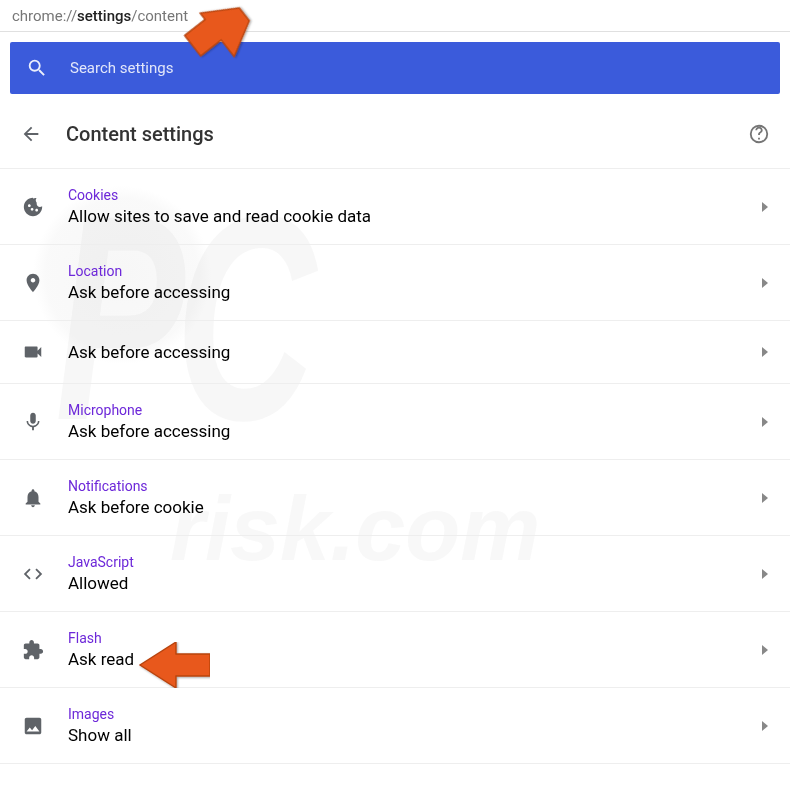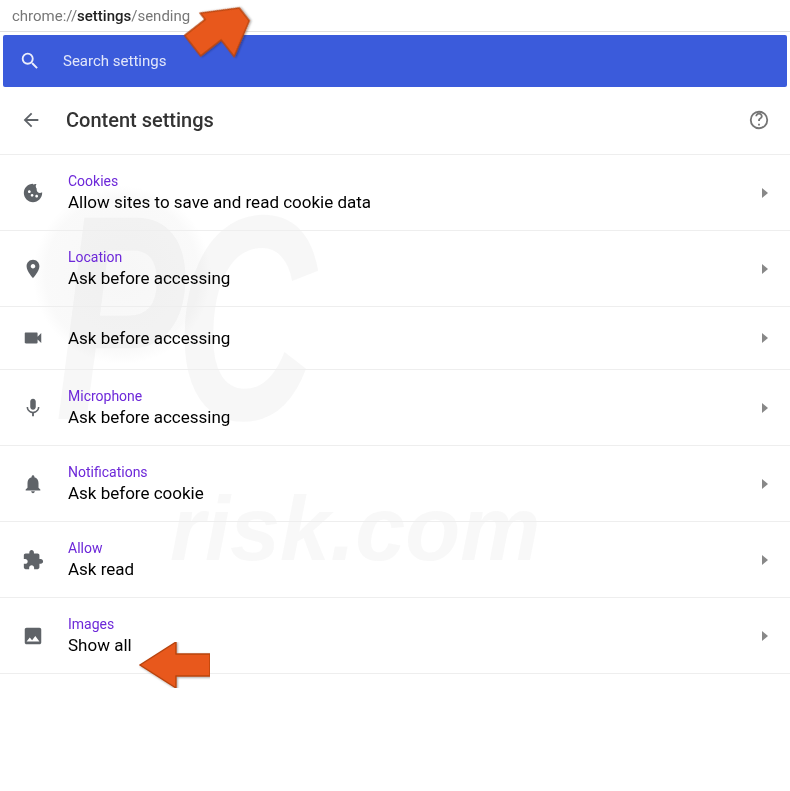--- a/index.html
+++ b/index.html
@@ -24,21 +24,21 @@
       color: #777;
       display: flex;
       align-items: center;
     }
     .address-bar .bold {
       color: #222;
       font-weight: 500;
     }
     .search-banner {
       background: #3b5bdb;
-      margin: 3px;
+      margin: 10px;
       height: 52px;
       display: flex;
       align-items: center;
       padding: 0 16px;
       border-radius: 2px;
     }
     .search-banner svg {
       width: 22px;
       height: 22px;
       fill: #fff;
@@ -180,21 +180,21 @@
       background: radial-gradient(circle, rgba(210,210,210,0.18) 0%, rgba(210,210,210,0.12) 60%, transparent 70%);
       pointer-events: none;
     }
   </style>
 </head>
 <body>
 
 <div class="address-bar">
   <span>chrome://</span>
     <span class="bold">settings</span>
-    <span>/sending</span>
+    <span>/content</span>
 </div>
 
 <div class="wm-circle"></div>
 <div class="watermark">PC</div>
 <div class="watermark2">risk.com</div>
 
 <div class="search-banner">
   <svg viewBox="0 0 24 24">
     <path d="M15.5 14h-.79l-.28-.27A6.471 6.471 0 0016 9.5 6.5 6.5 0 109.5 16c1.61 0 3.09-.59 4.23-1.57l.27.28v.79l5 4.99L20.49 19l-4.99-5zm-6 0C7.01 14 5 11.99 5 9.5S7.01 5 9.5 5 14 7.01 14 9.5 11.99 14 9.5 14z"></path>
   </svg>
@@ -278,25 +278,39 @@
         <div class="label">Notifications</div>
         <div class="sub">Ask before cookie</div>
       </div>
       <svg class="chevron" viewBox="0 0 10 10">
         <use href="#chevron-right"></use>
       </svg>
     </div>
     <div class="setting-row">
       <div class="icon-wrap">
         <svg viewBox="0 0 24 24">
+          <use href="#code-icon"></use>
+        </svg>
+      </div>
+      <div class="text">
+        <div class="label">JavaScript</div>
+        <div class="sub">Allowed</div>
+      </div>
+      <svg class="chevron" viewBox="0 0 10 10">
+        <use href="#chevron-right"></use>
+      </svg>
+    </div>
+    <div class="setting-row">
+      <div class="icon-wrap">
+        <svg viewBox="0 0 24 24">
           <use href="#puzzle-icon"></use>
         </svg>
       </div>
       <div class="text">
-        <div class="label">Allow</div>
+        <div class="label">Flash</div>
         <div class="sub">Ask read</div>
       </div>
       <svg class="chevron" viewBox="0 0 10 10">
         <use href="#chevron-right"></use>
       </svg>
     </div>
     <div class="setting-row">
       <div class="icon-wrap">
         <svg viewBox="0 0 24 24">
           <use href="#image-icon"></use>

